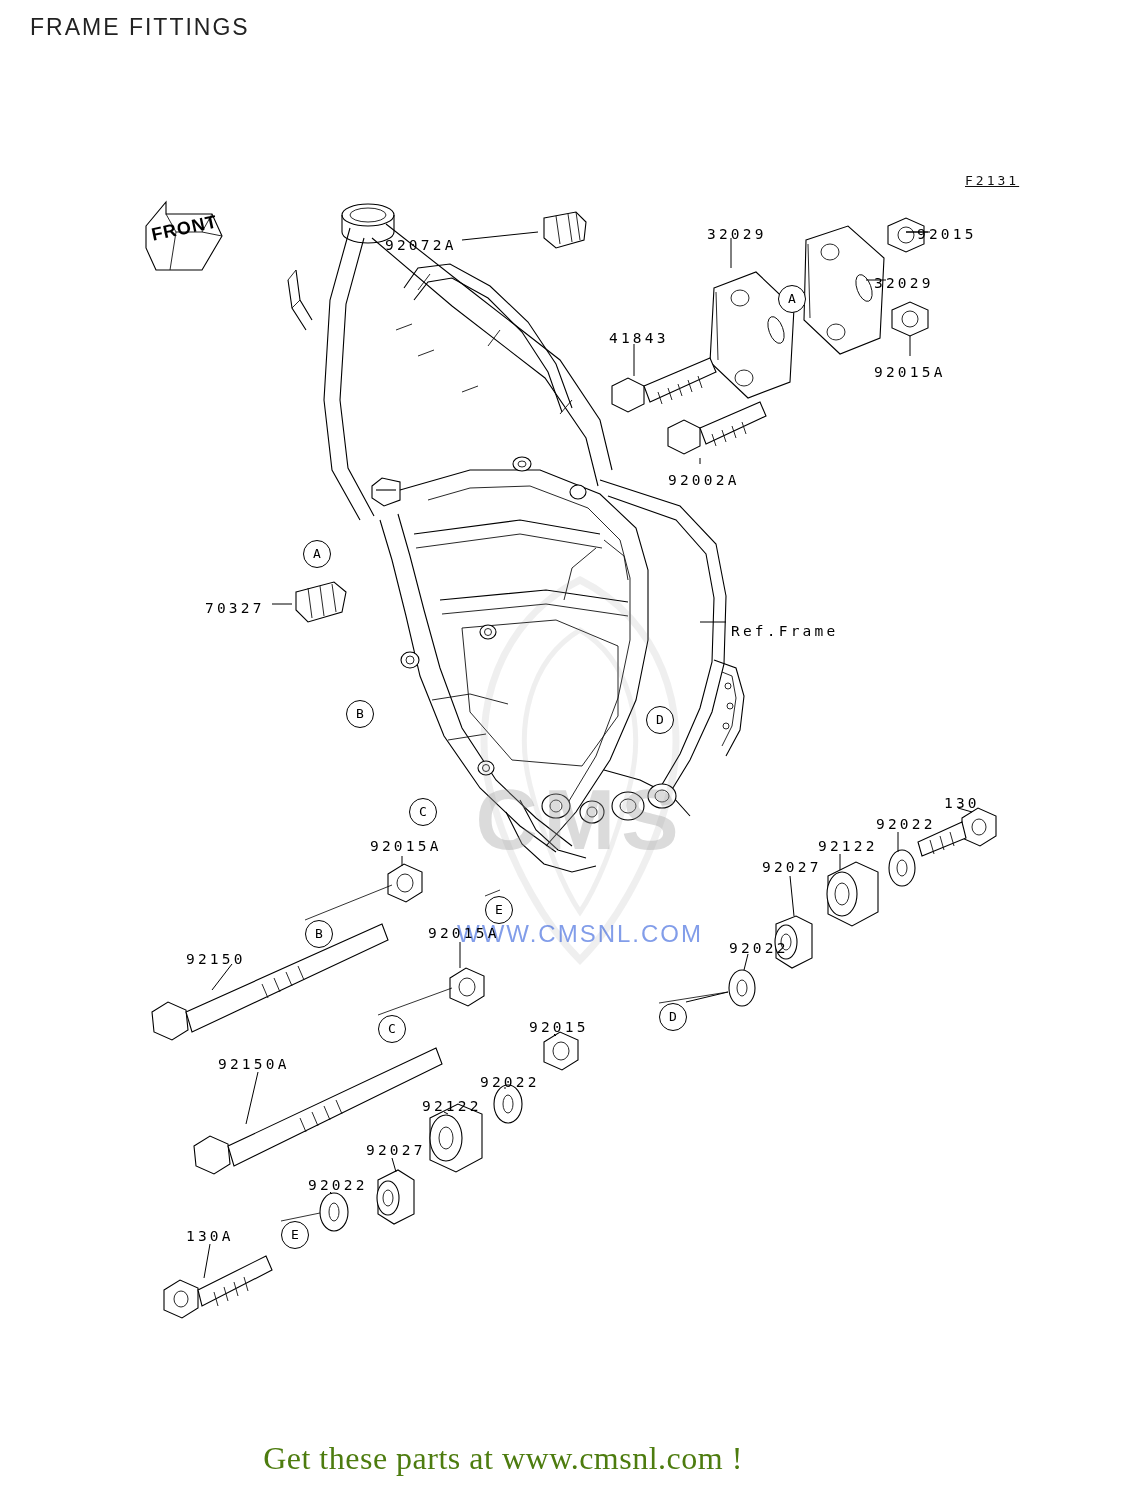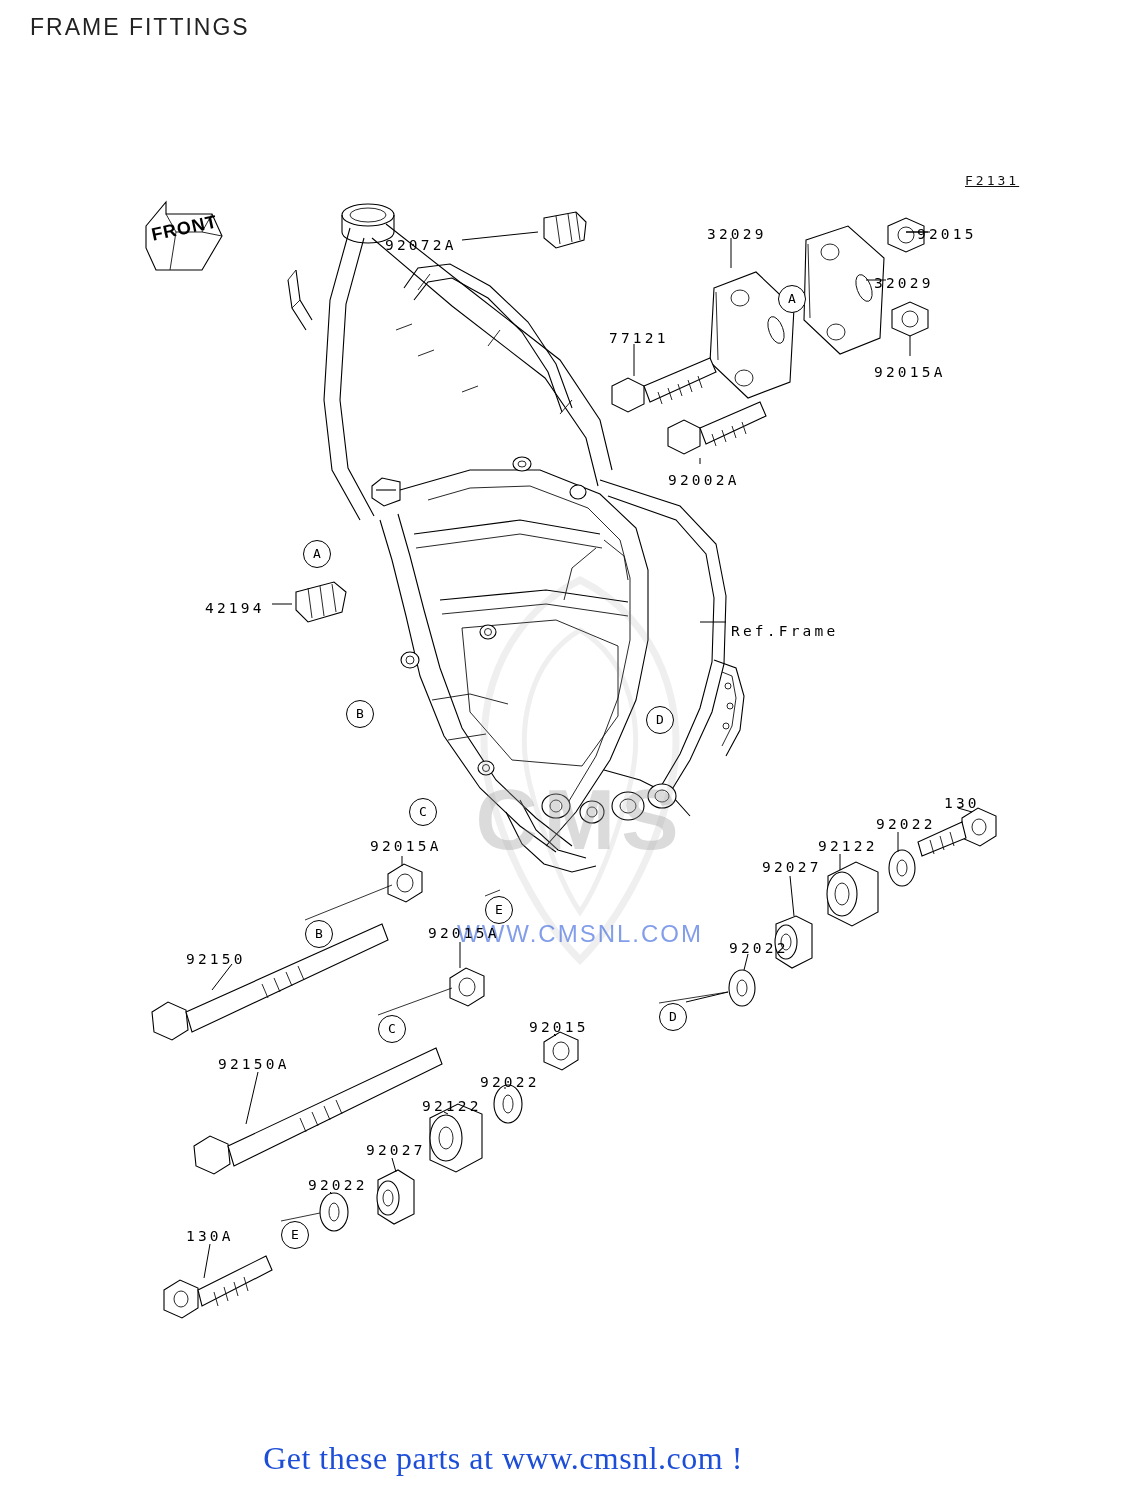--- a/index.html
+++ b/index.html
@@ -41,21 +41,21 @@
     text-decoration: underline;
   }
   .footer-cta {
     position: absolute;
     left: 0;
     top: 1440px;
     width: 1006px;
     text-align: center;
     font-size: 32px;
     font-family: "Liberation Serif", serif;
-    color: #1d4ed8;
+    color: #4d7c0f;
     letter-spacing: 0.5px;
   }
   
   .watermark {
     position: absolute;
     left: 350px;
     top: 560px;
     width: 460px;
     height: 420px;
     pointer-events: none;
@@ -434,24 +434,24 @@
       <path d="M230 70 C180 100 165 165 180 225 C195 285 215 330 230 352 C245 330 265 285 280 225 C295 165 280 100 230 70 Z" fill="none" stroke="#808080" stroke-width="5"></path>
     </svg>
   </div>
   <div class="wm-text">CMS</div>
   <div class="wm-url">WWW.CMSNL.COM</div>
 
   <div class="plabel" style="left:385px; top:237px;">92072A</div>
   <div class="plabel" style="left:707px; top:226px;">32029</div>
   <div class="plabel" style="left:917px; top:226px;">92015</div>
   <div class="plabel" style="left:874px; top:275px;">32029</div>
-  <div class="plabel" style="left:609px; top:330px;">77121</div>
+  <div class="plabel" style="left:609px; top:330px;">41843</div>
   <div class="plabel" style="left:874px; top:364px;">92015A</div>
   <div class="plabel" style="left:668px; top:472px;">92002A</div>
-  <div class="plabel" style="left:205px; top:600px;">42194</div>
+  <div class="plabel" style="left:205px; top:600px;">70327</div>
   <div class="plabel" style="left:731px; top:623px;">Ref.Frame</div>
   <div class="plabel" style="left:944px; top:795px;">130</div>
   <div class="plabel" style="left:876px; top:816px;">92022</div>
   <div class="plabel" style="left:818px; top:838px;">92122</div>
   <div class="plabel" style="left:370px; top:838px;">92015A</div>
   <div class="plabel" style="left:762px; top:859px;">92027</div>
   <div class="plabel" style="left:729px; top:940px;">92022</div>
   <div class="plabel" style="left:428px; top:925px;">92015A</div>
   <div class="plabel" style="left:186px; top:951px;text-align:center;">92150</div>
   <div class="plabel" style="left:529px; top:1019px;">92015</div>

